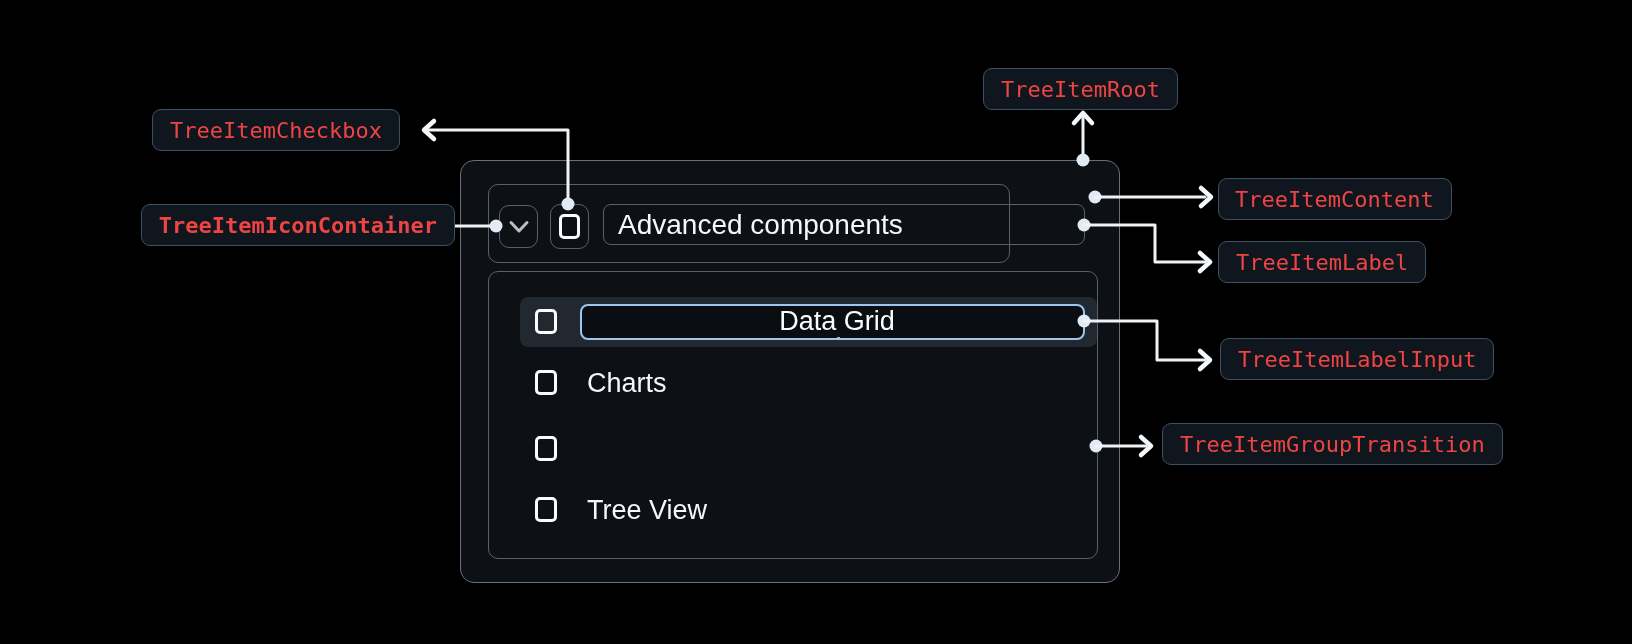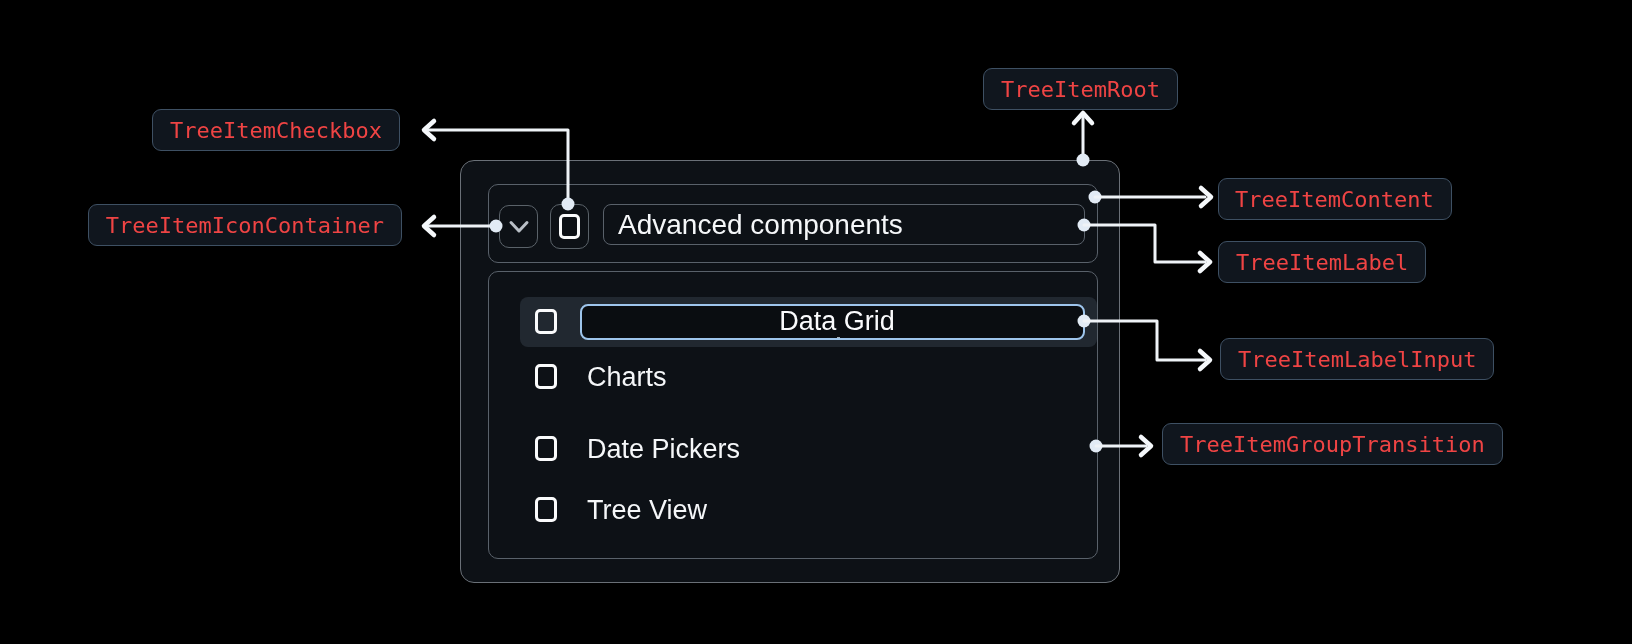--- a/index.html
+++ b/index.html
@@ -11,49 +11,49 @@
   .c-line{stroke:#EFF3F7;stroke-width:3;fill:none;stroke-linecap:round;stroke-linejoin:round;}
   .c-arrow{stroke:#F5F8FB;stroke-width:4.5;fill:none;stroke-linecap:round;stroke-linejoin:round;}
   .c-dot{fill:#E2EBF5;}
 
   
   .badge{position:absolute;z-index:7;height:42px;box-sizing:border-box;
          display:flex;align-items:center;padding:0 17px;
          background:#10161E;border:1.5px solid #3E5063;border-radius:9px;
          color:#ef4444;font-family:"DejaVu Sans Mono", monospace;font-size:22px;white-space:nowrap;}
   .badge-checkbox{top:109px;right:1232px;}
-  .badge-icon-container{top:204px;right:1230px;}
+  .badge-icon-container{top:204px;right:1177px;font-weight:bold;}
   .badge-root{top:68px;left:983px;}
   .badge-content{top:178px;left:1218px;padding-left:16px;}
   .badge-label{top:241px;left:1218px;}
   .badge-label-input{top:338px;left:1220px;}
   .badge-group-transition{top:423px;left:1162px;}
 
   
   .root{position:absolute;left:460px;top:160px;width:660px;height:423px;box-sizing:border-box;
         background:#0D1116;border:1.5px solid #6A7077;border-radius:14px;z-index:1;}
-  .content{position:absolute;left:27px;top:23px;width:610px;height:79px;box-sizing:border-box;
+  .content{position:absolute;left:27px;top:23px;width:522px;height:79px;box-sizing:border-box;
         border:1.5px solid #59616A;border-radius:10px;}
   .chev-btn{position:absolute;left:10px;top:20px;width:39px;height:43px;box-sizing:border-box;
         border:1.5px solid #5A6269;border-radius:10px;display:flex;align-items:center;justify-content:center;}
   .checkbox-btn{position:absolute;left:61px;top:19px;width:39px;height:45px;box-sizing:border-box;
         border:1.5px solid #5A6269;border-radius:10px;display:flex;align-items:center;justify-content:center;}
   .cb-glyph{width:21px;height:25px;box-sizing:border-box;border:3px solid #FAFBFC;border-radius:5px;}
   .label-box{position:absolute;left:114px;top:19px;width:482px;height:41px;box-sizing:border-box;
         border:1.5px solid #59616A;border-radius:8px;display:flex;align-items:center;
         padding-left:14px;font-size:28px;color:#F5F7F9;}
 
   .group{position:absolute;left:27px;top:110px;width:610px;height:288px;box-sizing:border-box;
         border:1.5px solid #59616A;border-radius:10px;}
   .row{position:absolute;left:31px;width:577px;height:50px;}
   .row.editing{background:#212830;border-radius:8px;}
   .row .cb{position:absolute;left:15px;top:12px;width:22px;height:25px;box-sizing:border-box;
         border:3px solid #FAFBFC;border-radius:5px;}
   .row .lbl{position:absolute;left:67px;top:0;line-height:50px;font-size:27px;color:#F5F7F9;white-space:nowrap;}
-  .row-0{top:25px;} .row-1{top:80px;} .row-2{top:152px;} .row-3{top:213px;}
+  .row-0{top:25px;} .row-1{top:86px;} .row-2{top:152px;} .row-3{top:213px;}
 
   .label-input{position:absolute;left:60px;top:7px;width:505px;height:36px;box-sizing:border-box;
         background:#0A0D11;border:2px solid #9EC5EC;border-radius:8px;
         display:flex;align-items:center;padding-left:9px;font-size:27px;color:#FAFBFD;flex-direction:column;}
   .caret{display:inline-block;width:2.5px;height:28px;background:#A9B2BA;margin-left:3px;}
 </style>
 </head>
 <body>
 
 <div class="canvas">
@@ -139,21 +139,20 @@
         </div>
       </div>
 
       <div class="row row-1">
         <span class="cb"></span>
         <span class="lbl">Charts</span>
       </div>
 
       <div class="row row-2">
         <span class="cb"></span>
-        <span class="lbl">Date Pickers</span>
       </div>
 
       <div class="row row-3">
         <span class="cb"></span>
         <span class="lbl">Tree View</span>
       </div>
 
     </div>
   </div>
 

